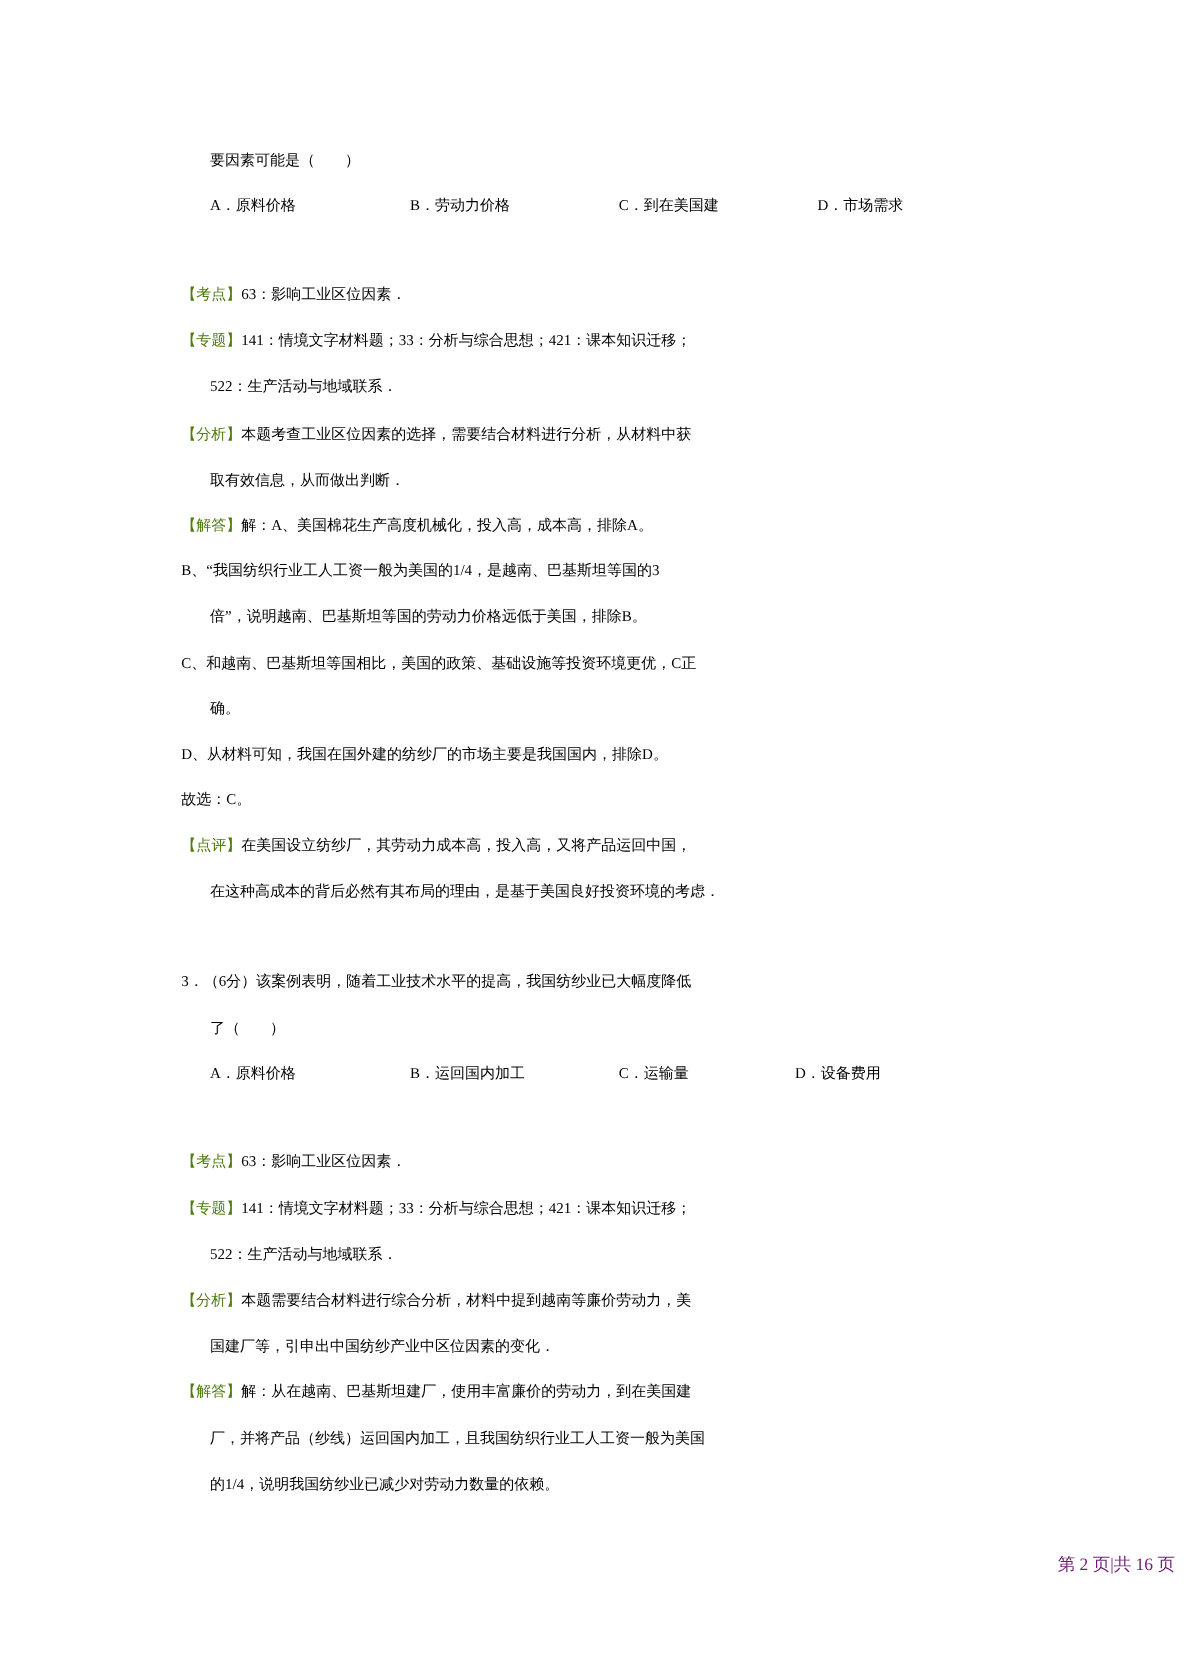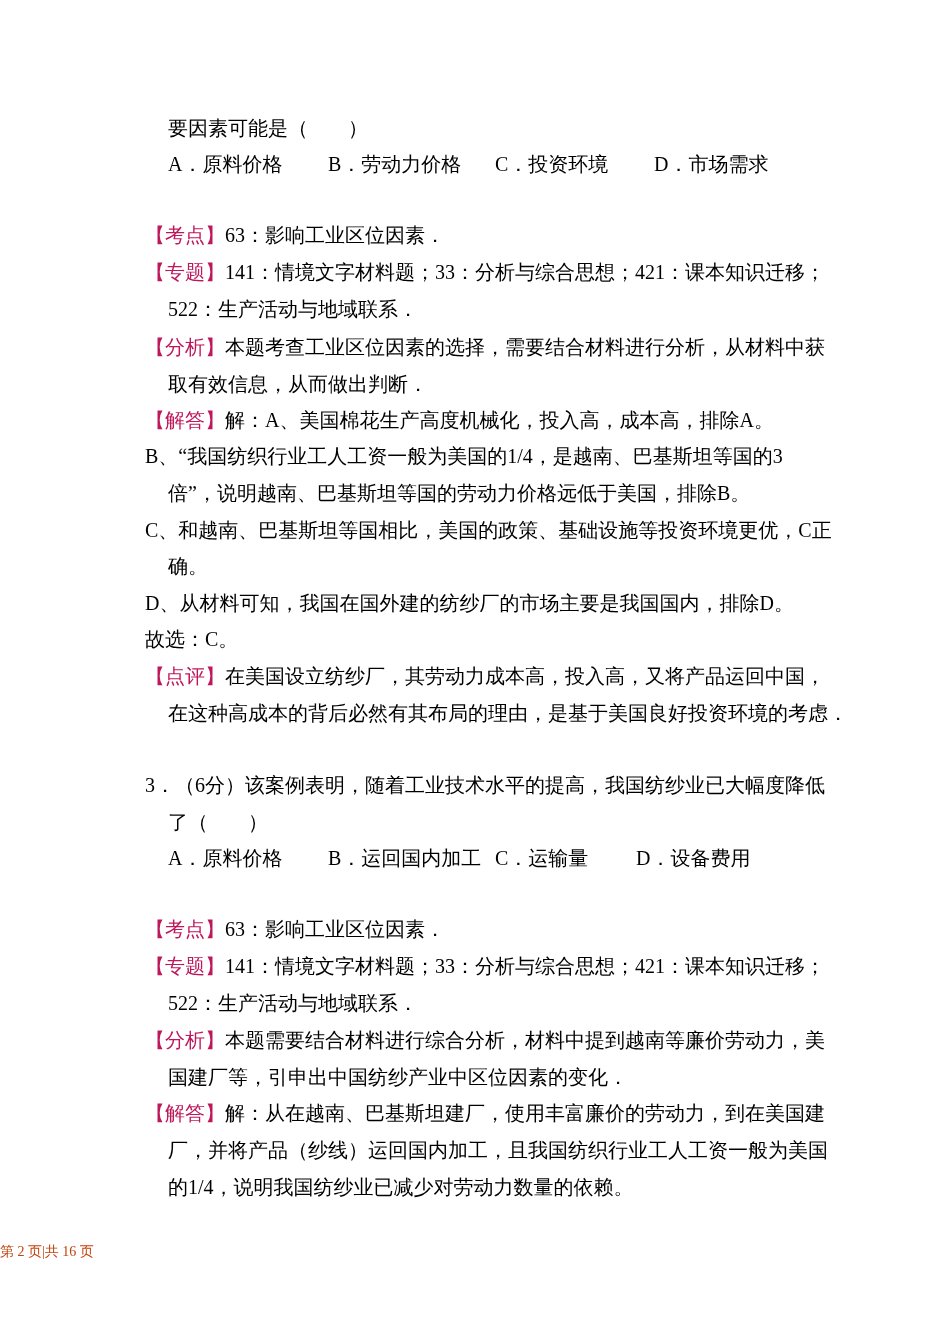--- a/index.html
+++ b/index.html
@@ -1,33 +1,33 @@
 <!DOCTYPE html>
 <html><head>
   <meta charset="utf-8">
   <style>
     html, body { margin: 0; padding: 0; background: #ffffff; }
     body { width: 950px; height: 1344px; position: relative; overflow: hidden;
            font-family: "Liberation Serif", "DejaVu Serif", serif; color: #000; }
-    .line { position: absolute; font-size: 20px; line-height: 24px; white-space: nowrap; }
-    .tag { color: #be185d; }
+    .line { position: absolute; font-size: 12px; line-height: 24px; white-space: nowrap; }
+    .tag { color: #4d7c0f; }
     .opt { position: absolute; }
-    .footer { position: absolute; top: 1243px; left: 0; width: 940px; text-align: left;
-              font-size: 14px; color: #c2410c; }
+    .footer { position: absolute; top: 1243px; left: 0; width: 940px; text-align: right;
+              font-size: 14px; color: #701a75; }
   </style>
 </head>
 <body>
 
 <div>
 
   <div class="line" style="top:116px;left:168px;">要因素可能是（　　）</div>
   <div class="line" style="top:152px;left:168px;width:620px;">
     <span class="opt" style="left:0px;">A．原料价格</span>
     <span class="opt" style="left:160px;">B．劳动力价格</span>
-    <span class="opt" style="left:327px;">C．投资环境</span>
+    <span class="opt" style="left:327px;">C．到在美国建</span>
     <span class="opt" style="left:486px;">D．市场需求</span>
   </div>
 
   <div class="line" style="top:223px;left:145px;">
     <span class="tag">【考点】</span><span>63：影响工业区位因素．</span>
   </div>
   <div class="line" style="top:260px;left:145px;">
     <span class="tag">【专题】</span><span>141：情境文字材料题；33：分析与综合思想；421：课本知识迁移；</span>
   </div>
   <div class="line" style="top:297px;left:168px;">522：生产活动与地域联系．</div>

